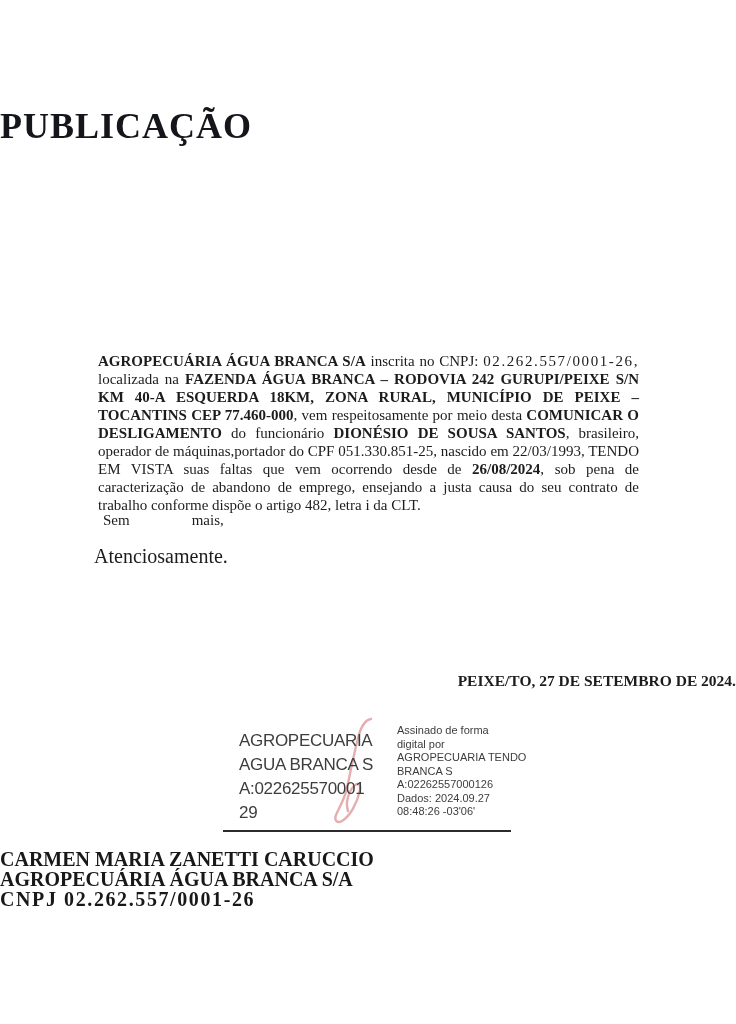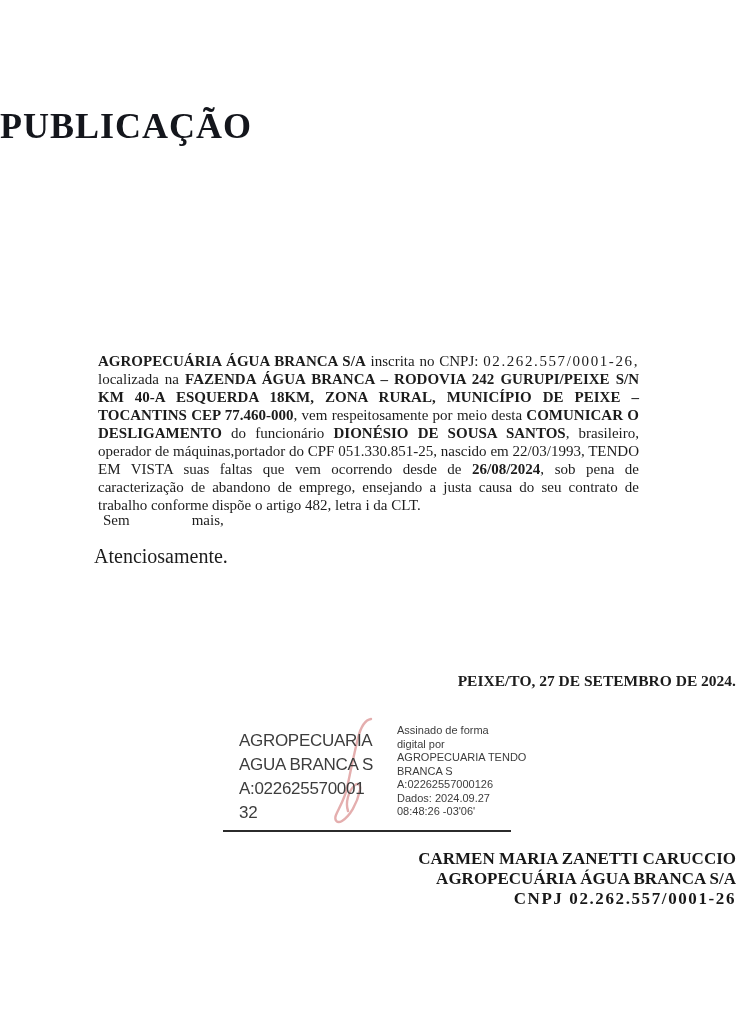--- a/index.html
+++ b/index.html
@@ -105,23 +105,23 @@
     top: 830px;
     width: 288px;
     height: 2px;
     background: #2b2b2b;
   }
   .footer {
     position: absolute;
     left: 0;
     top: 849px;
     width: 100%;
-    text-align: right;
+    text-align: left;
     font-weight: bold;
-    font-size: 17px;
+    font-size: 20px;
     line-height: 20px;
     color: #181818;
   }
 </style>
 </head>
 <body>
 
 <div class="page">
 
   <div class="title">PUBLICAÇÃO</div>
@@ -137,21 +137,21 @@
   <div class="date-line">PEIXE/TO, 27 DE SETEMBRO DE 2024.</div>
 
   <div class="signature-block">
     <svg class="squiggle" viewBox="0 0 44 112" xmlns="http://www.w3.org/2000/svg">
       <path d="M40 3 C 34 4, 30 10, 27 22 C 23 38, 19 58, 16 72 C 14 82, 8 92, 5 99 C 3 104, 6 108, 11 105 C 19 100, 26 88, 29 74 C 30 68, 27 66, 23 70 C 18 75, 14 86, 17 95" fill="none" stroke="#dfa0a0" stroke-width="2.4" stroke-linecap="round" opacity="0.85"></path>
     </svg>
     <div class="stamp-name">
         <div>AGROPECUARIA</div>
         <div>AGUA BRANCA S</div>
         <div>A:022625570001</div>
-        <div>32</div>
+        <div>29</div>
       </div>
     <div class="stamp-details">
         <div>Assinado de forma</div>
         <div>digital por</div>
         <div>AGROPECUARIA TENDO</div>
         <div>BRANCA S</div>
         <div>A:02262557000126</div>
         <div>Dados: 2024.09.27</div>
         <div>08:48:26 -03'06'</div>
       </div>

